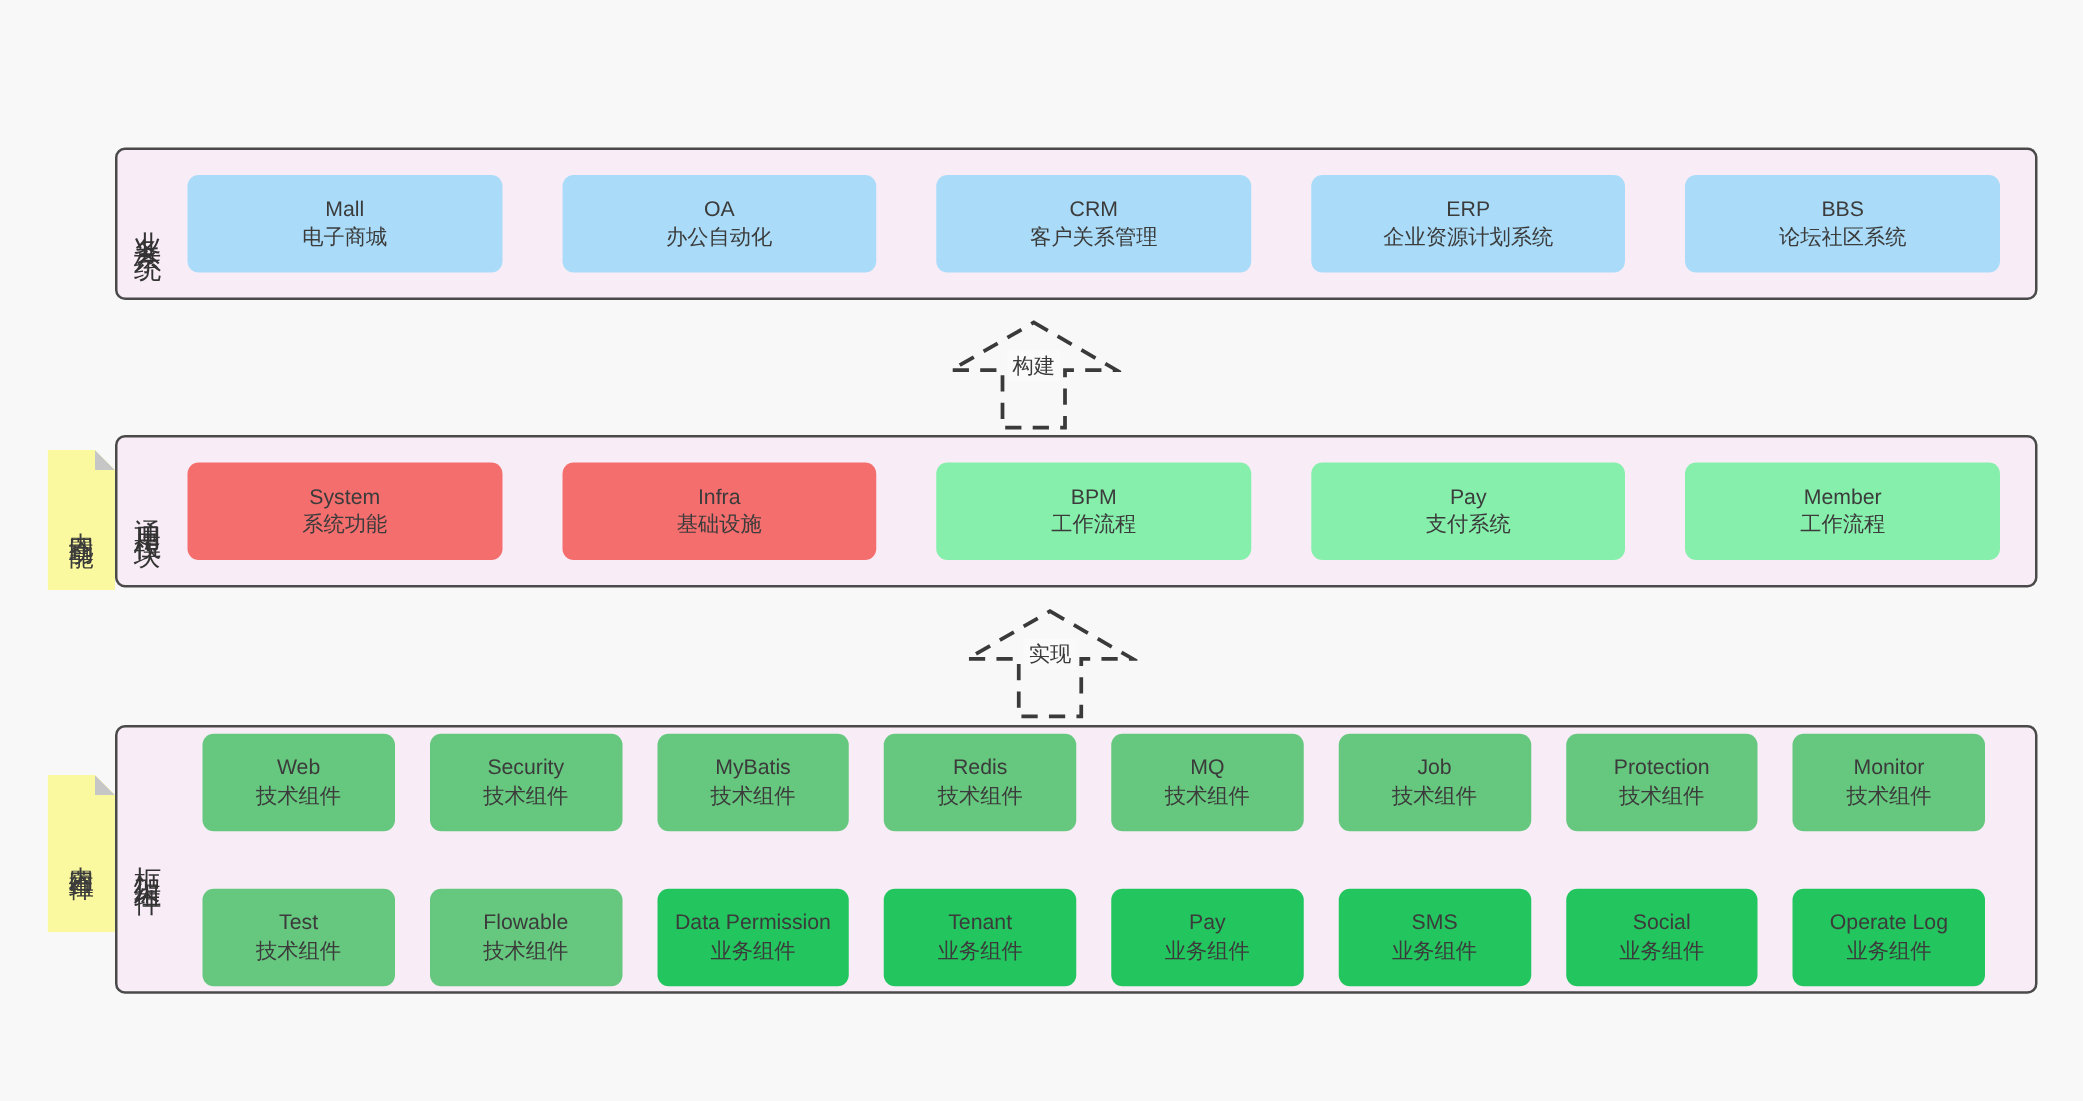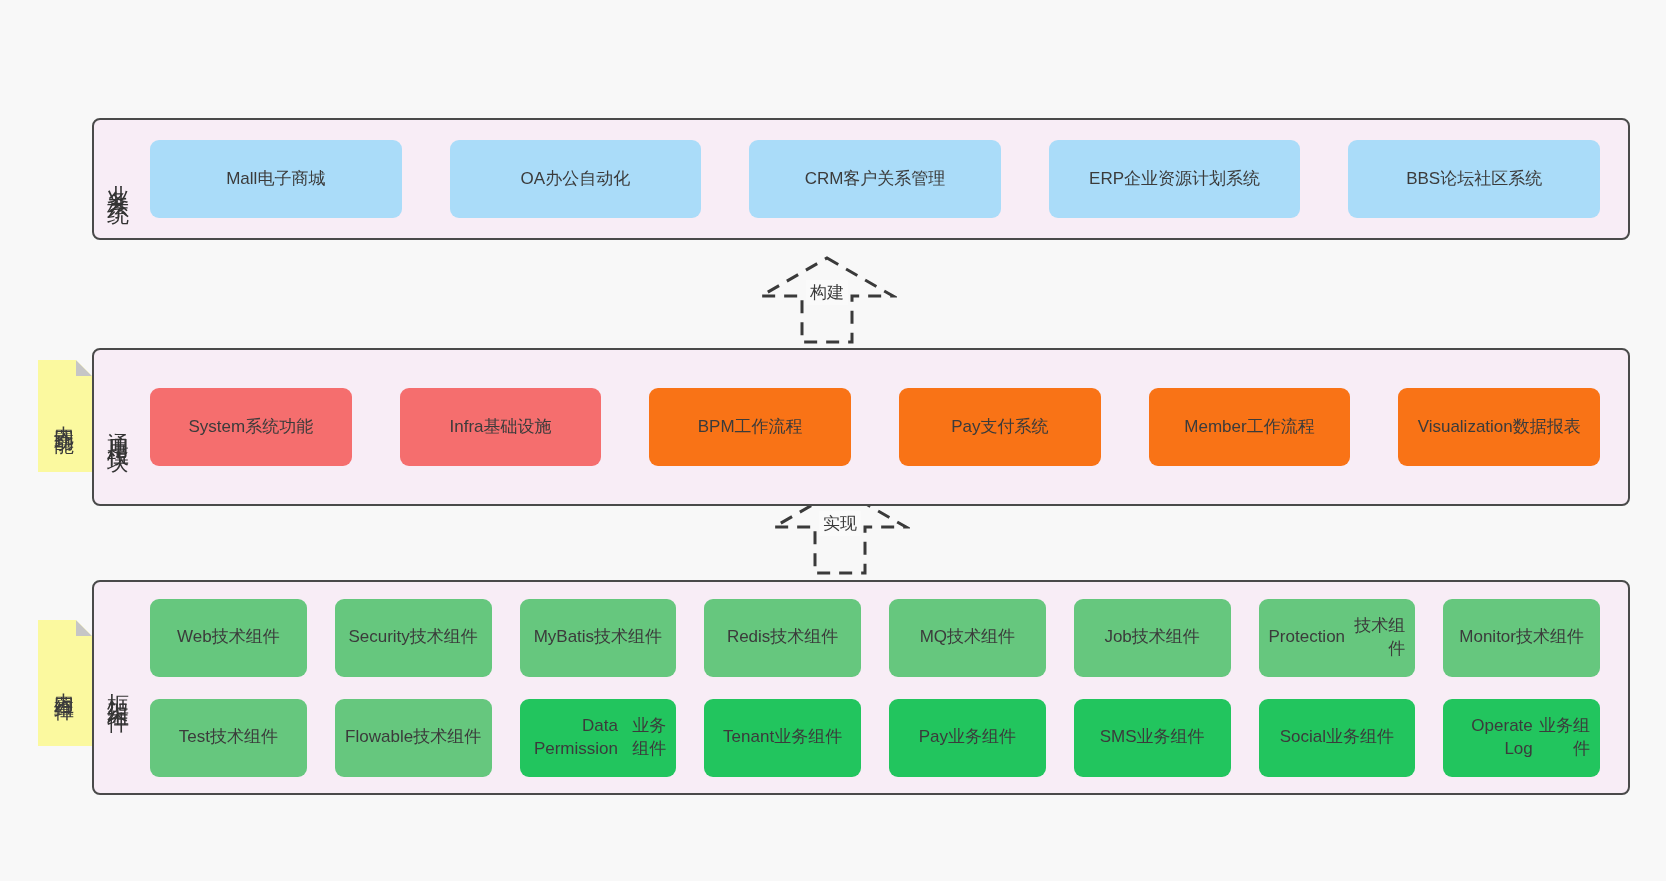--- a/index.html
+++ b/index.html
@@ -10,42 +10,42 @@
   }
   .canvas{position:relative;width:1666px;height:881px;background:#f8f8f8;overflow:hidden;}
 
   
   .band{
     position:absolute;left:92px;width:1538px;
     background:#f8edf6;border:2px solid #4a4a4a;border-radius:8px;
     box-sizing:border-box;z-index:1;
   }
   #band-1{top:118px;height:122px;}
-  #band-2{top:348px;height:158px;}
+  #band-2{top:348px;height:122px;}
   #band-3{top:580px;height:215px;}
   .band-label{
     position:absolute;left:9px;top:50%;transform:translateY(-50%);
     writing-mode:vertical-rl;text-orientation:upright;
     font-size:22px;letter-spacing:6px;color:#333;white-space:nowrap;
   }
 
   
   .boxes{display:flex;gap:48px;align-items:center;height:100%;margin-left:56px;margin-right:28px;}
   .rows{display:flex;flex-direction:column;justify-content:center;gap:22px;height:100%;margin-left:56px;margin-right:28px;}
-  .rows .boxes{height:auto;margin:0;gap:28px;}
+  .rows .boxes{height:auto;margin:12px;gap:28px;}
   .box{
     flex:1;height:78px;border-radius:9px;box-sizing:border-box;padding:0 10px;
-    display:flex;flex-direction:row;align-items:center;justify-content:center;
-    text-align:right;font-size:17px;line-height:1.32;color:#3b3b3b;
+    display:flex;flex-direction:column;align-items:center;justify-content:center;
+    text-align:center;font-size:17px;line-height:1.32;color:#3b3b3b;
   }
   .box .box-title{display:block;}
   .box .box-subtitle{display:block;}
   .box.blue{background:#aadcf9;}
   .box.red{background:#f56e6e;}
-  .box.pink{background:#f97316;}
+  .box.pink{background:#86efac;}
   .box.green{background:#66c77e;}
   .box.lightgreen{background:#22c55e;}
 
   
   .sticky{
     position:absolute;left:38px;width:54px;background:#fbf99f;z-index:0;
     clip-path:polygon(0 0,calc(100% - 16px) 0,100% 16px,100% 100%,0 100%);
     display:flex;align-items:center;justify-content:center;
   }
   #sticky-1{top:360px;height:112px;}
@@ -138,24 +138,20 @@
         <span class="box-subtitle">工作流程</span>
       </div>
       <div class="box pink">
         <span class="box-title">Pay</span>
         <span class="box-subtitle">支付系统</span>
       </div>
       <div class="box pink">
         <span class="box-title">Member</span>
         <span class="box-subtitle">工作流程</span>
       </div>
-      <div class="box pink">
-        <span class="box-title">Visualization</span>
-        <span class="box-subtitle">数据报表</span>
-      </div>
     </div>
   </section>
 
   <section class="band" id="band-3">
     <div class="band-label">框架组件</div>
     <div class="rows">
       <div class="boxes">
         <div class="box green">
           <span class="box-title">Web</span>
           <span class="box-subtitle">技术组件</span>

